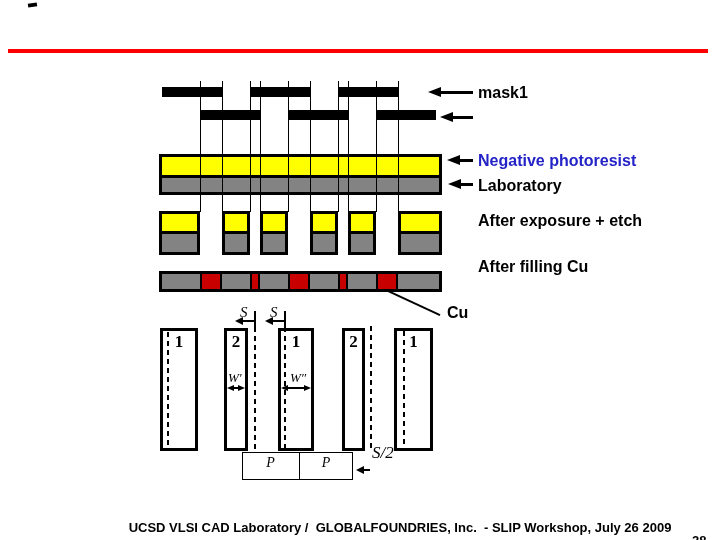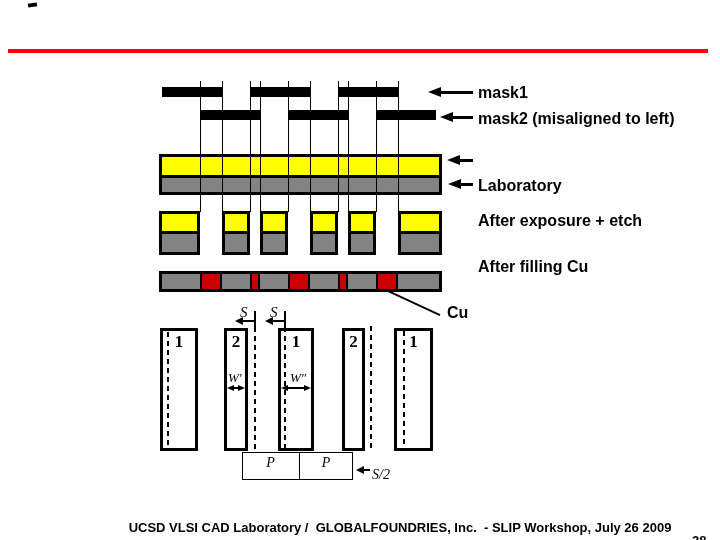--- a/index.html
+++ b/index.html
@@ -64,23 +64,23 @@
       <div style="position: absolute; left: 288px; top: 81px; width: 1px; height: 131px; background: rgb(0, 0, 0);"></div>
       <div style="position: absolute; left: 310px; top: 81px; width: 1px; height: 131px; background: rgb(0, 0, 0);"></div>
       <div style="position: absolute; left: 338px; top: 81px; width: 1px; height: 131px; background: rgb(0, 0, 0);"></div>
       <div style="position: absolute; left: 348px; top: 81px; width: 1px; height: 131px; background: rgb(0, 0, 0);"></div>
       <div style="position: absolute; left: 376px; top: 81px; width: 1px; height: 131px; background: rgb(0, 0, 0);"></div>
       <div style="position: absolute; left: 398px; top: 81px; width: 1px; height: 131px; background: rgb(0, 0, 0);"></div>
       <div style="position: absolute; left: 386px; top: 289px; width: 59.5063px; height: 2px; background: rgb(0, 0, 0); transform-origin: 0px 0px; transform: rotate(24.8424deg);"></div>
       <div class="lbl" style="position: absolute; left: 478px; top: 84px; color: rgb(0, 0, 0);">mask1</div>
       <div style="position: absolute; left: 428px; top: 87px; width: 0px; height: 0px; border-top: 5px solid transparent; border-bottom: 5px solid transparent; border-right: 13px solid rgb(0, 0, 0);"></div>
       <div style="position: absolute; left: 439px; top: 91px; width: 34px; height: 3px; background: rgb(0, 0, 0);"></div>
-      <div class="lbl" style="position: absolute; left: 478px; top: 110px; color: rgb(0, 0, 0);">mask2 (misaligned to left)</div>
       <div style="position: absolute; left: 440px; top: 112px; width: 0px; height: 0px; border-top: 5px solid transparent; border-bottom: 5px solid transparent; border-right: 13px solid rgb(0, 0, 0);"></div>
       <div style="position: absolute; left: 451px; top: 116px; width: 22px; height: 3px; background: rgb(0, 0, 0);"></div>
+      <div class="lbl" style="position: absolute; left: 478px; top: 152px; color: rgb(35, 35, 200);">Negative photoresist</div>
       <div style="position: absolute; left: 447px; top: 155px; width: 0px; height: 0px; border-top: 5px solid transparent; border-bottom: 5px solid transparent; border-right: 13px solid rgb(0, 0, 0);"></div>
       <div style="position: absolute; left: 458px; top: 159px; width: 15px; height: 3px; background: rgb(0, 0, 0);"></div>
       <div class="lbl" style="position: absolute; left: 478px; top: 177px; color: rgb(0, 0, 0);">Laboratory</div>
       <div style="position: absolute; left: 448px; top: 179px; width: 0px; height: 0px; border-top: 5px solid transparent; border-bottom: 5px solid transparent; border-right: 13px solid rgb(0, 0, 0);"></div>
       <div style="position: absolute; left: 459px; top: 183px; width: 14px; height: 3px; background: rgb(0, 0, 0);"></div>
       <div class="lbl" style="position: absolute; left: 478px; top: 212px; color: rgb(0, 0, 0);">After exposure + etch</div>
       <div class="lbl" style="position: absolute; left: 478px; top: 258px; color: rgb(0, 0, 0);">After filling Cu</div>
       <div class="lbl" style="position: absolute; left: 447px; top: 304px; color: rgb(0, 0, 0);">Cu</div>
       <div style="position: absolute; left: 160px; top: 328px; width: 38px; height: 123px; background: rgb(255, 255, 255); border: 3px solid rgb(0, 0, 0); box-sizing: border-box;"></div>
       <div class="num" style="position: absolute; left: 160px; top: 333px; width: 38px; text-align: center;">1</div>
@@ -112,17 +112,17 @@
       <div style="position: absolute; left: 281px; top: 384.5px; width: 0px; height: 0px; border-top: 3.5px solid transparent; border-bottom: 3.5px solid transparent; border-right: 7px solid rgb(0, 0, 0);"></div>
       <div style="position: absolute; left: 304px; top: 384.5px; width: 0px; height: 0px; border-top: 3.5px solid transparent; border-bottom: 3.5px solid transparent; border-left: 7px solid rgb(0, 0, 0);"></div>
       <div style="position: absolute; left: 287px; top: 387.25px; width: 18px; height: 1.5px; background: rgb(0, 0, 0);"></div>
       <div class="dim" style="position: absolute; left: 290px; top: 371px; font-size: 13px;">W″</div>
       <div style="position: absolute; left: 242px; top: 452px; width: 111px; height: 28px; border: 1px solid rgb(0, 0, 0); box-sizing: border-box;"></div>
       <div style="position: absolute; left: 299px; top: 452px; width: 1px; height: 28px; background: rgb(0, 0, 0);"></div>
       <div class="dim" style="position: absolute; left: 242px; top: 456px; width: 57px; text-align: center; font-size: 14px;">P</div>
       <div class="dim" style="position: absolute; left: 299px; top: 456px; width: 54px; text-align: center; font-size: 14px;">P</div>
       <div style="position: absolute; left: 356px; top: 466px; width: 0px; height: 0px; border-top: 4px solid transparent; border-bottom: 4px solid transparent; border-right: 8px solid rgb(0, 0, 0);"></div>
       <div style="position: absolute; left: 363px; top: 469px; width: 7px; height: 2px; background: rgb(0, 0, 0);"></div>
-      <div class="dim" style="position: absolute; left: 372px; top: 468px; font-size: 14px;">S/2</div>
+      <div class="dim" style="position: absolute; left: 372px; top: 444px; font-size: 17px;">S/2</div>
     </div>
   <div class="footer">UCSD VLSI CAD Laboratory /  GLOBALFOUNDRIES, Inc.  - SLIP Workshop, July 26 2009</div>
   <div class="page-number">28</div>
 </div>
 
 </body></html>

